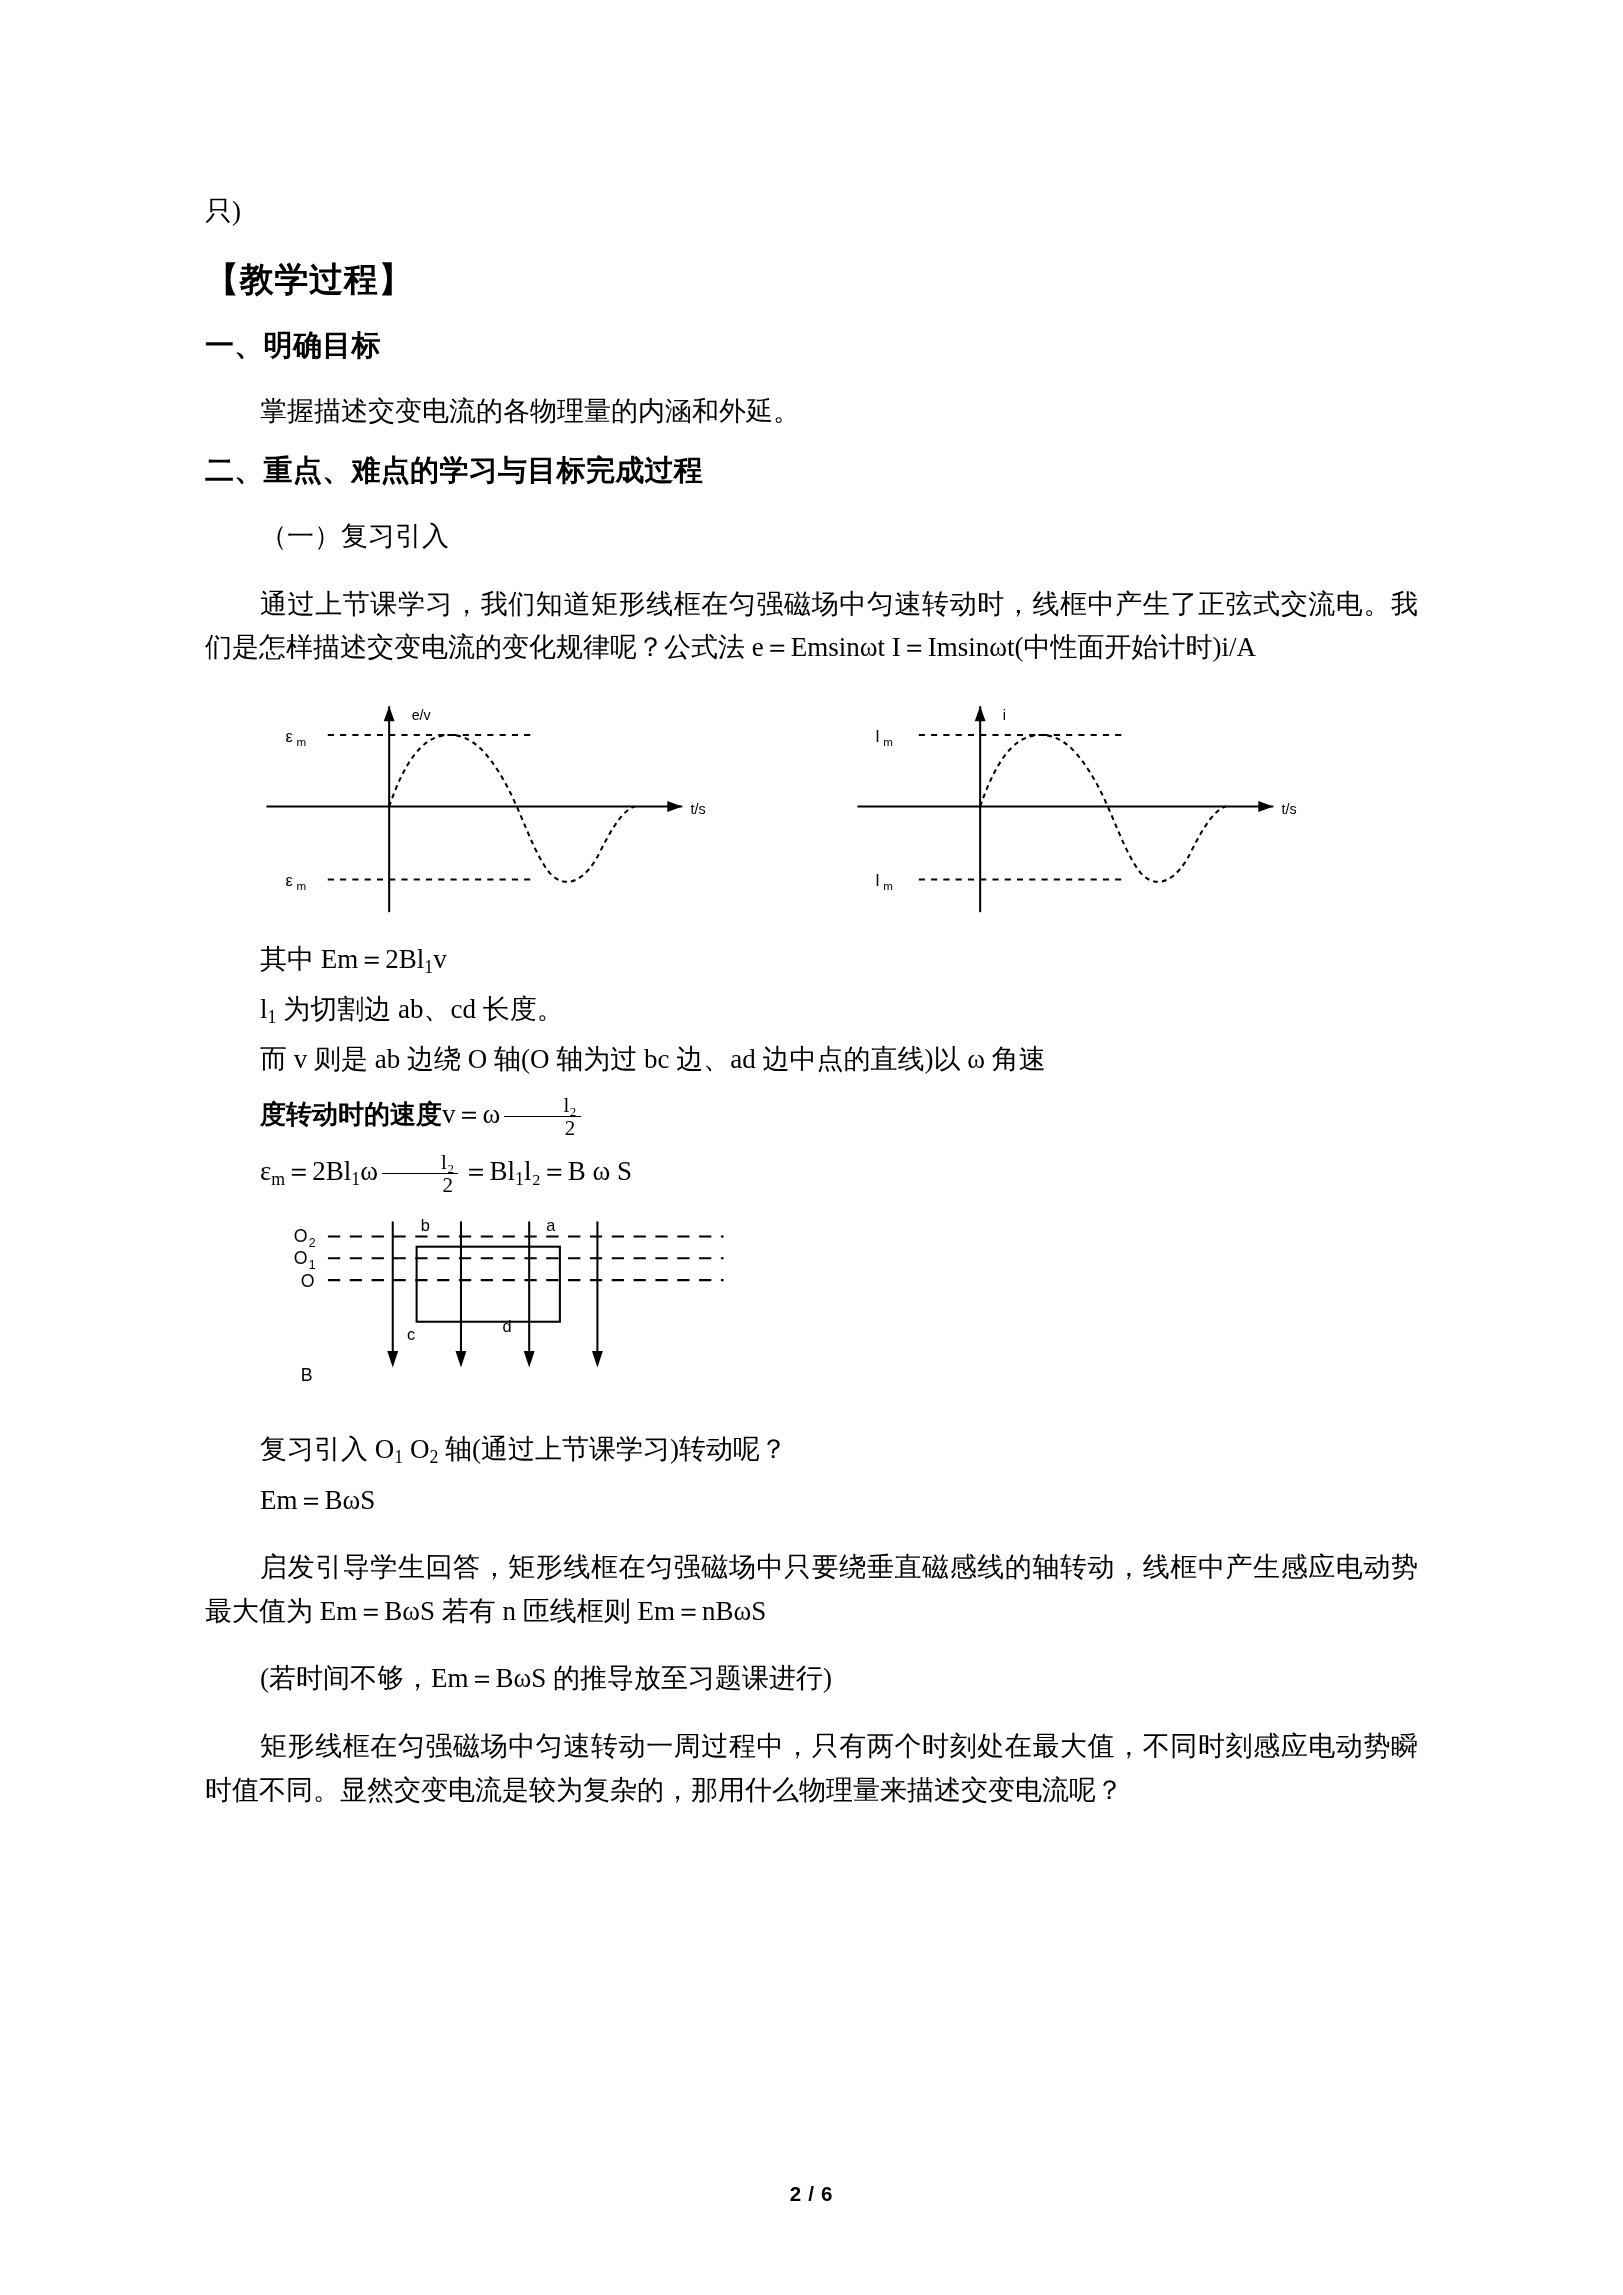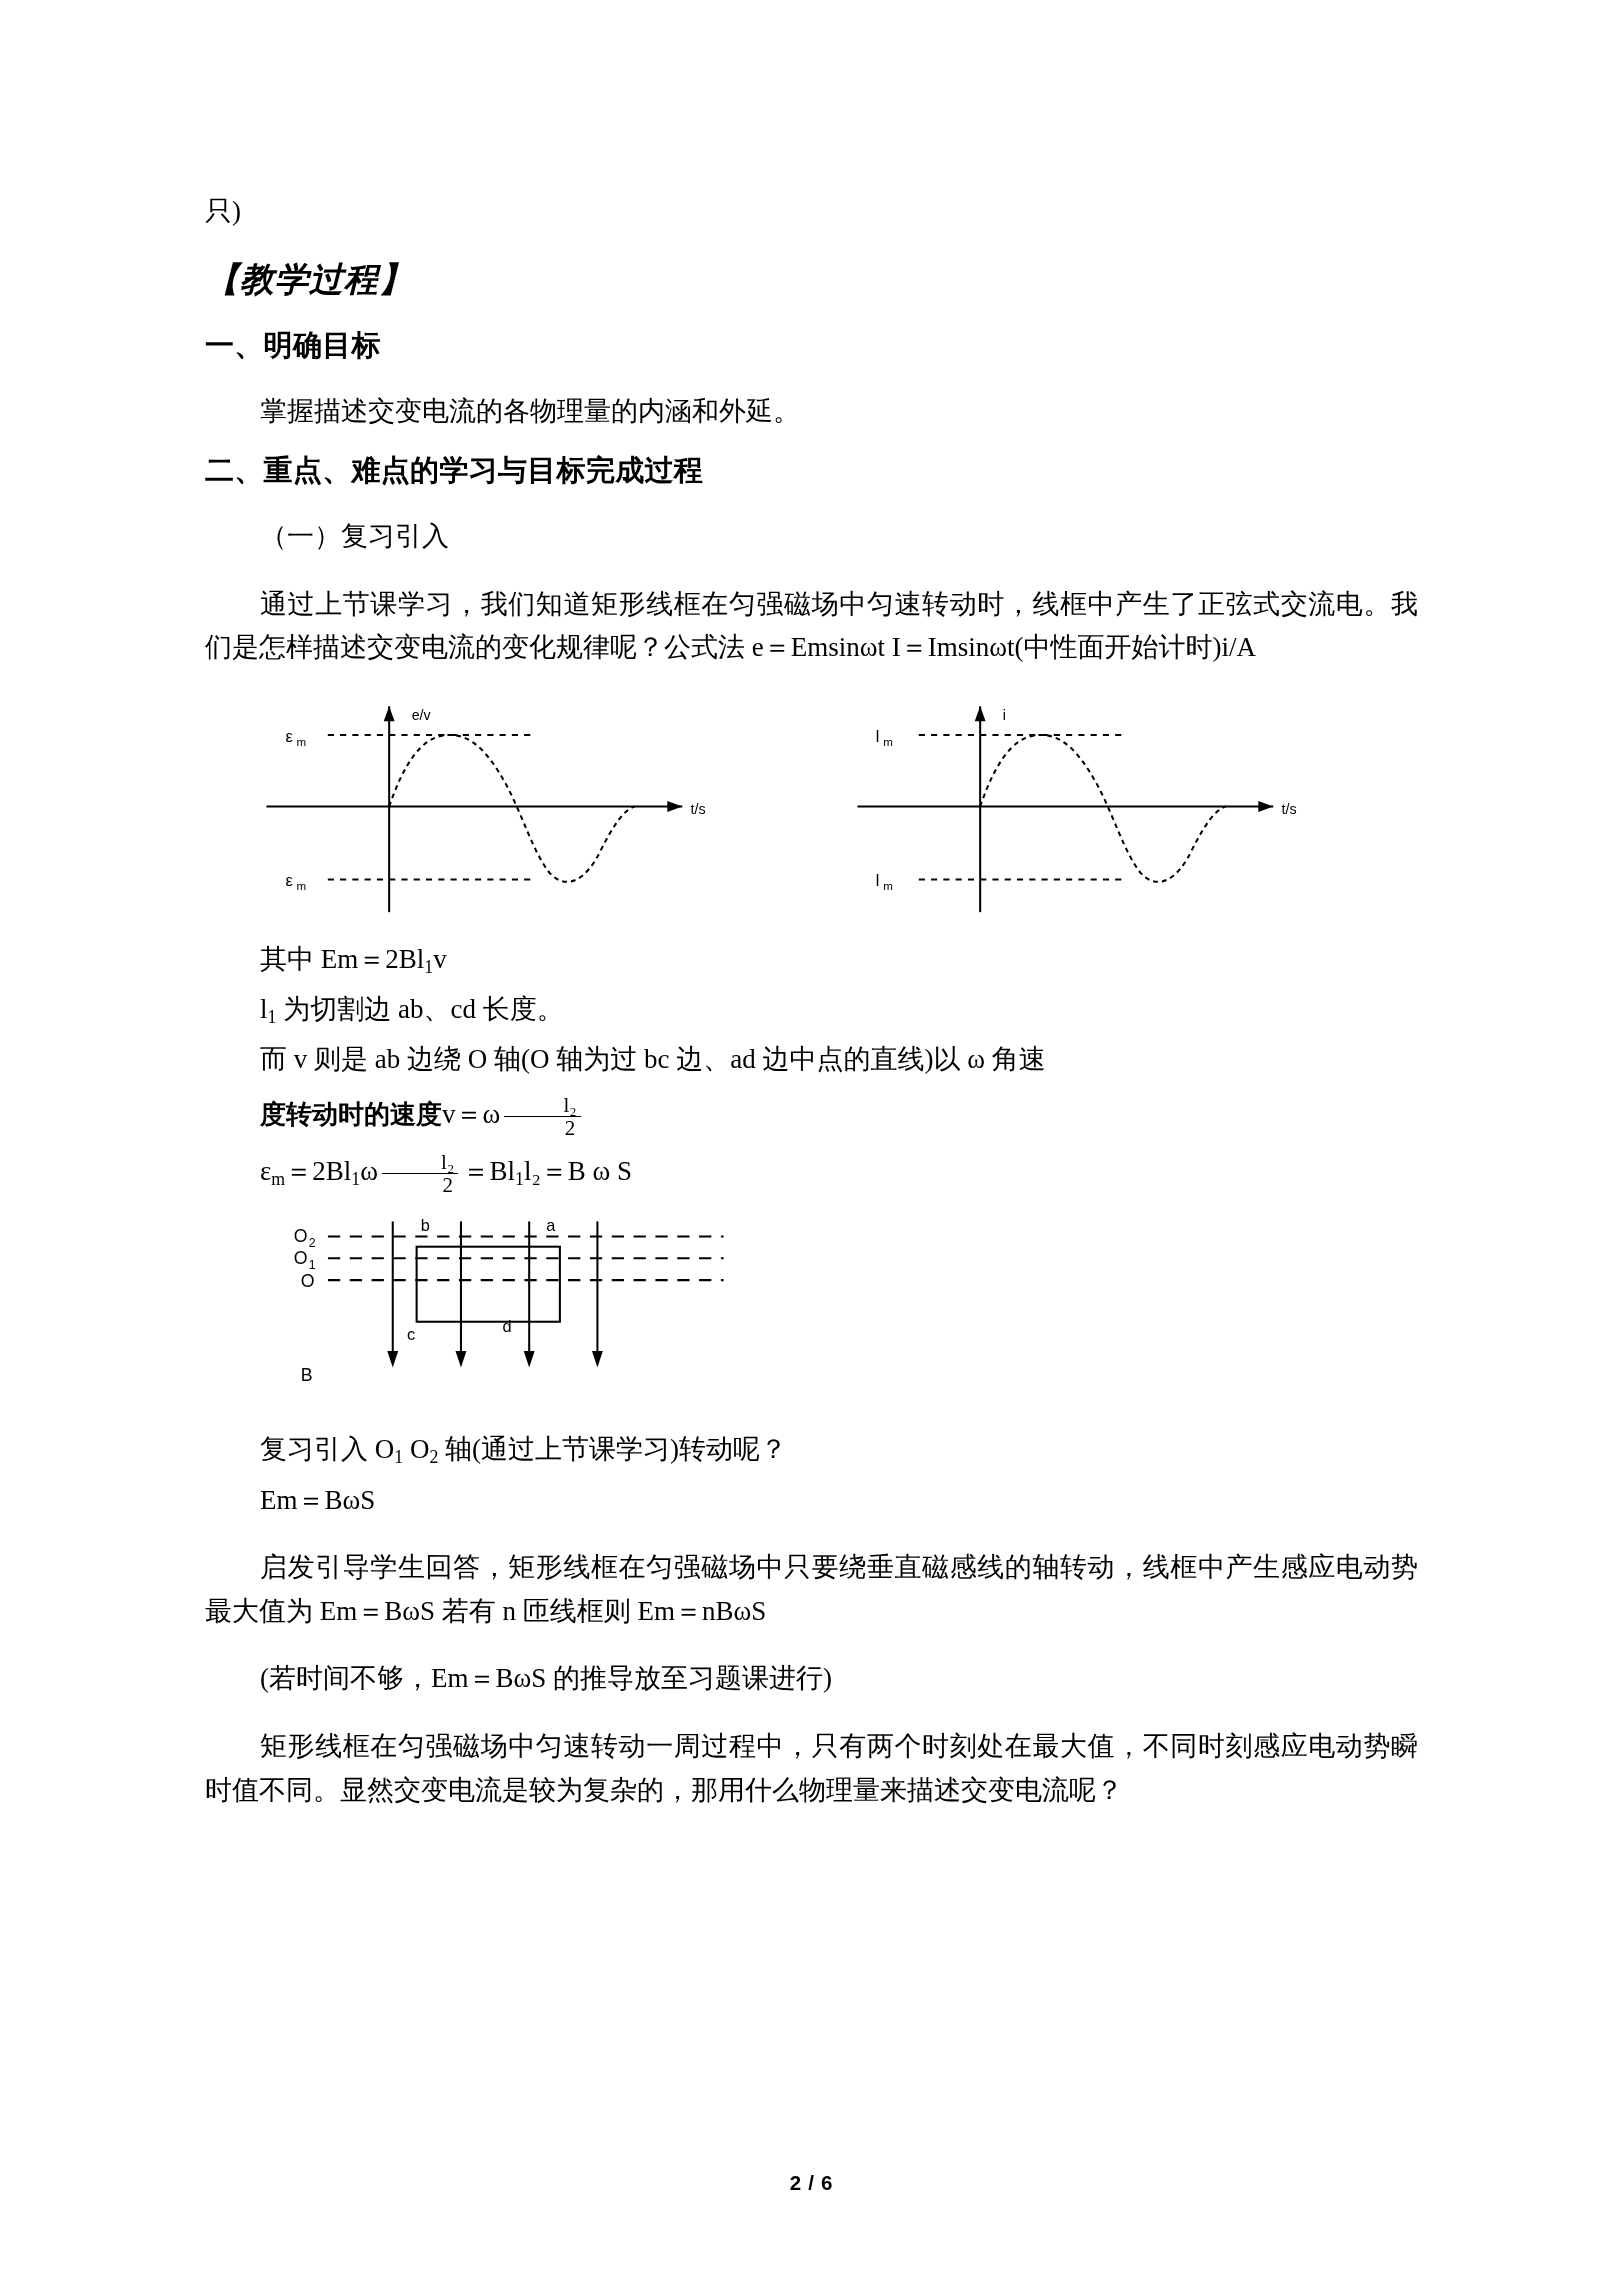--- a/index.html
+++ b/index.html
@@ -23,21 +23,20 @@
     font-size: 27px;
     line-height: 1.5;
     margin: 0 0 19px 0;
   }
   h1.section-title {
     font-family: "Liberation Sans", sans-serif;
     font-weight: bold;
     font-size: 34px;
     margin: 25px 0 23px 0;
     letter-spacing: 0.7px;
-    font-style: italic;
   }
   h2.heading {
     font-family: "Liberation Sans", sans-serif;
     font-weight: bold;
     font-size: 29px;
     margin: 17.7px 0 9.5px 0;
     letter-spacing: 0.3px;
   }
   p.body-text {
     font-size: 27px;
@@ -84,21 +83,21 @@
   }
   .frac .den {
     display: block;
     padding: 0 4.1px;
   }
   .coil-figure {
     margin: 12.3px 0 12.3px 82px;
   }
   .page-number {
     position: absolute;
-    bottom: 100px;
+    bottom: 89px;
     left: 0;
     width: 100%;
     text-align: center;
     font-family: "Liberation Sans", sans-serif;
     font-weight: bold;
     font-size: 20.5px;
     letter-spacing: 0.7px;
   }
   .mathline {
     font-size: 27px;

